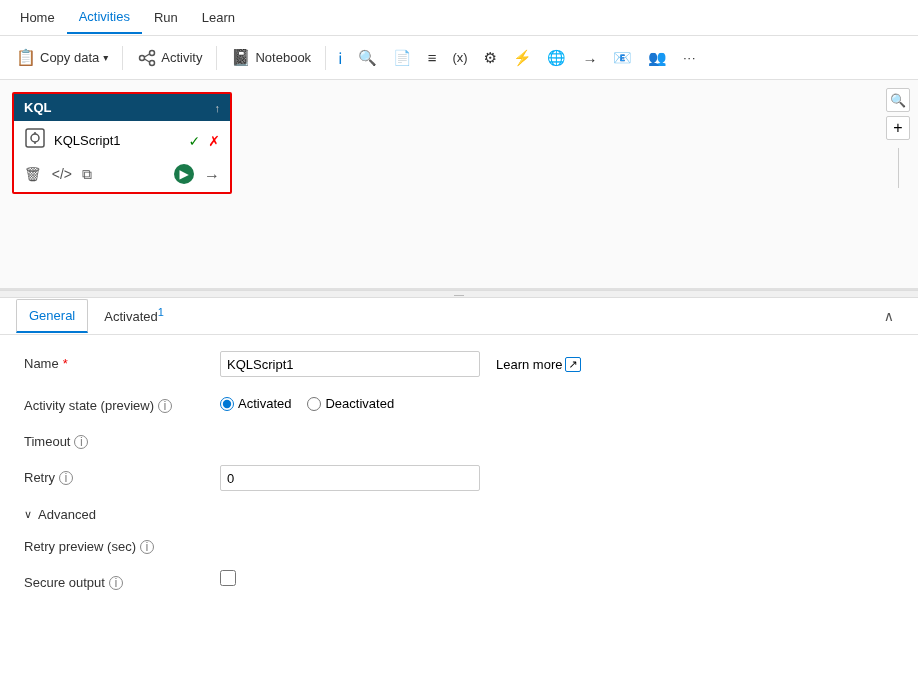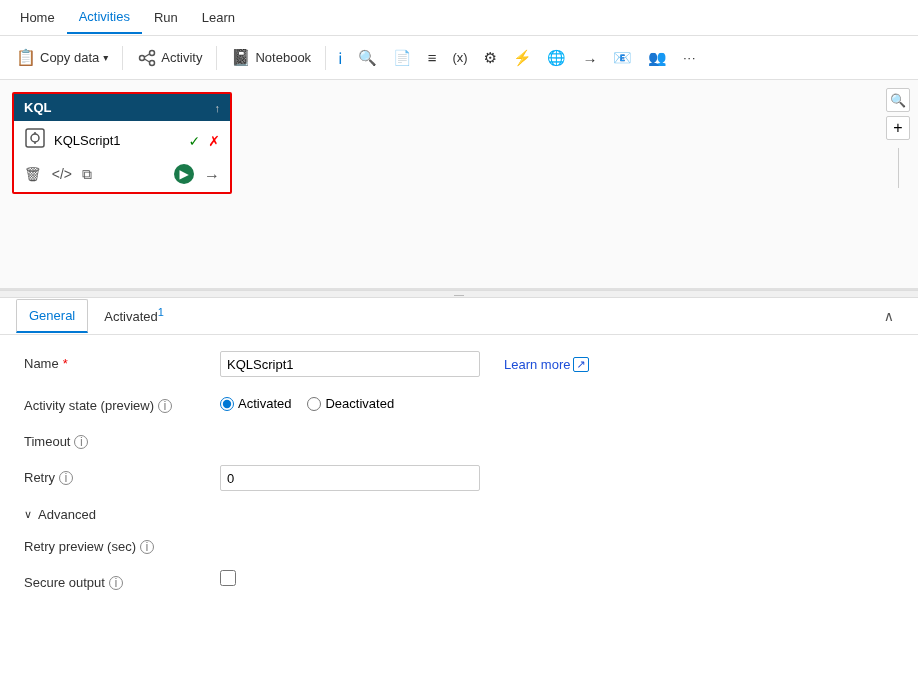--- a/index.html
+++ b/index.html
@@ -50,21 +50,21 @@
 
     
     .form-section { padding: 16px 24px; }
     .form-row { display: flex; align-items: flex-start; margin-bottom: 16px; gap: 16px; }
     .form-label { width: 180px; color: #333; font-size: 13px; display: flex; align-items: center; gap: 4px; padding-top: 5px; }
     .form-label .required { color: #e00; }
     .form-label .info-icon { color: #888; font-size: 12px; cursor: pointer; }
     .form-control { flex: 1; }
     .form-input { width: 260px; height: 26px; border: 1px solid #ccc; padding: 2px 6px; font-size: 13px; border-radius: 2px; outline: none; }
     .form-textarea { width: 260px; height: 60px; border: 1px solid #ccc; padding: 4px 6px; font-size: 13px; resize: vertical; border-radius: 2px; outline: none; }
-    .learn-more { color: #1d4ed8; font-size: 13px; text-decoration: none; cursor: pointer; display: flex; align-items: center; gap: 3px; margin-left: 24px; white-space: nowrap; }
+    .learn-more { color: #000000; font-size: 13px; text-decoration: none; cursor: pointer; display: flex; align-items: center; gap: 3px; margin-left: 16px; white-space: nowrap; }
 
     .radio-group { display: flex; align-items: center; gap: 16px; padding-top: 3px; }
     .radio-option { display: flex; align-items: center; gap: 4px; cursor: pointer; font-size: 13px; }
     .radio-option input[type="radio"] { accent-color: #0078d4; width: 14px; height: 14px; }
 
     .advanced-toggle { display: flex; align-items: center; gap: 6px; cursor: pointer; color: #333; margin-bottom: 12px; font-size: 13px; }
     .checkbox-ctrl { width: 14px; height: 14px; border: 1px solid #666; cursor: pointer; }
 
     .name-row { display: flex; align-items: center; }
   </style>

